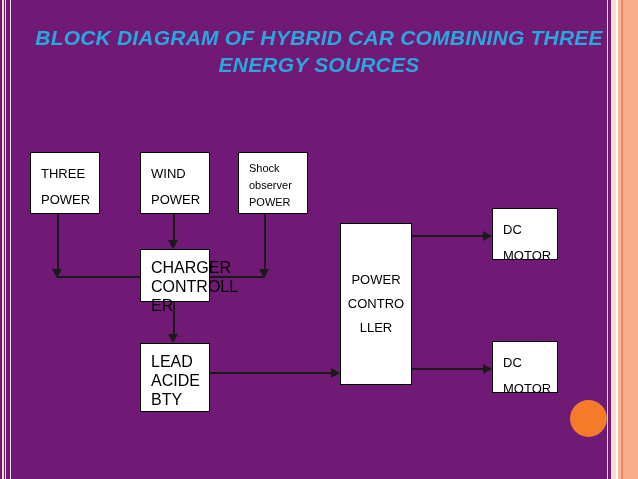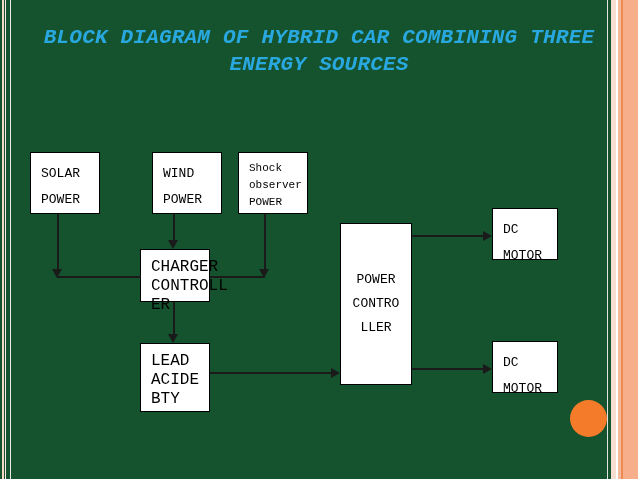--- a/index.html
+++ b/index.html
@@ -4,23 +4,23 @@
 <style>
   html, body {
     margin: 0;
     padding: 0;
     background: #ffffff;
   }
   #slide {
     position: relative;
     width: 638px;
     height: 479px;
-    background: #14532d;
+    background: #701a75;
     overflow: hidden;
-    font-family: Liberation Mono, monospace;
+    font-family: Liberation Sans, sans-serif;
   }
 
   
   .band {
     position: absolute;
     top: 0;
     height: 479px;
   }
   .band-l1 { left: 2px;  width: 2px;  background: #F6D6C8; }
   .band-l2 { left: 5px;  width: 1px;  background: #FBEDE6; }
@@ -60,21 +60,21 @@
     padding: 8px 0 0 10px;
     white-space: pre-line;
   }
   .blk.big  { font-size: 13px; line-height: 26px; }
   .blk.ctr  { text-align: center; padding: 0 4px; display: flex;
               align-items: center; justify-content: center;
               font-size: 13px; line-height: 24px; }
   .blk.sm   { font-size: 11px; line-height: 17px; padding-top: 7px; }
 
   #box-solar   { left: 30px;  top: 152px; width: 70px;  height: 62px; }
-  #box-wind    { left: 152px; top: 152px; width: 70px;  height: 62px; }
+  #box-wind    { left: 140px; top: 152px; width: 70px;  height: 62px; }
   #box-shock   { left: 238px; top: 152px; width: 70px;  height: 62px; }
   #box-charger { left: 140px; top: 249px; width: 70px;  height: 53px; }
   #box-lead    { left: 140px; top: 343px; width: 70px;  height: 69px; }
   #box-pc      { left: 340px; top: 223px; width: 72px;  height: 162px; }
   #box-dc1     { left: 492px; top: 208px; width: 66px;  height: 52px; }
   #box-dc2     { left: 492px; top: 341px; width: 66px;  height: 52px; }
 
   
   .ln { position: absolute; background: #1a1a1a; }
   .vl { width: 1.6px; }
@@ -144,21 +144,21 @@
   <div class="band band-l3"></div>
   <div class="band band-r1"></div>
   <div class="band band-r2"></div>
   <div class="band band-r3"></div>
   <div class="band band-r4"></div>
   <div class="band band-r5"></div>
   <div class="band band-r6"></div>
 
   <div class="title">BLOCK DIAGRAM OF HYBRID CAR COMBINING THREE ENERGY SOURCES</div>
 
-  <div class="blk big" id="box-solar">SOLAR
+  <div class="blk big" id="box-solar">THREE
 POWER</div>
   <div class="blk big" id="box-wind">WIND
 POWER</div>
   <div class="blk sm" id="box-shock">Shock
 observer
 POWER</div>
   <div class="blk" id="box-charger">CHARGER
 CONTROLL
 ER</div>
   <div class="blk" id="box-lead">LEAD

